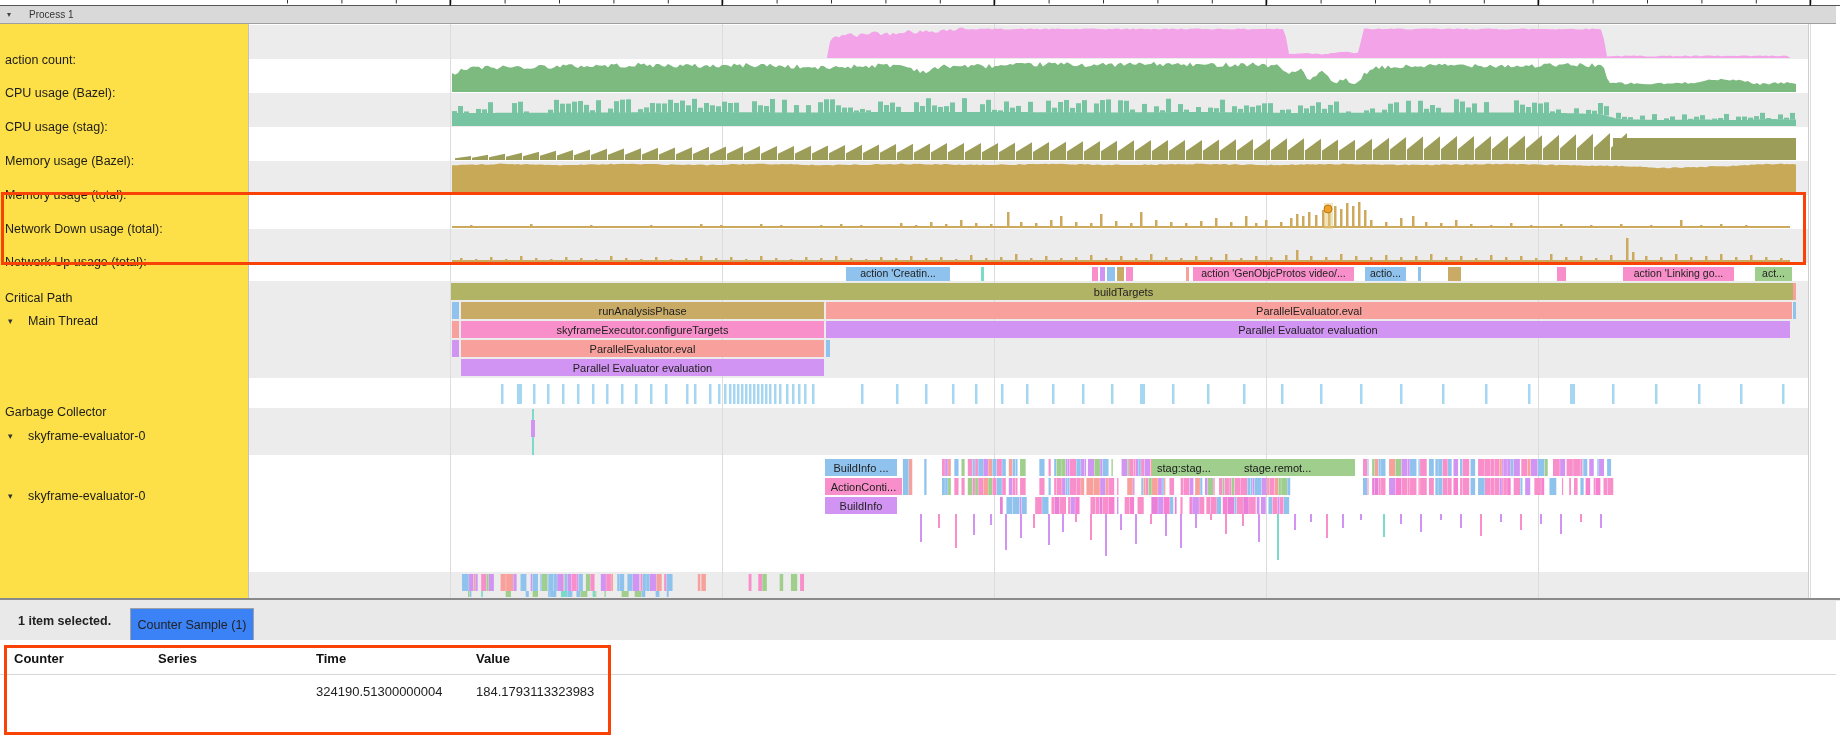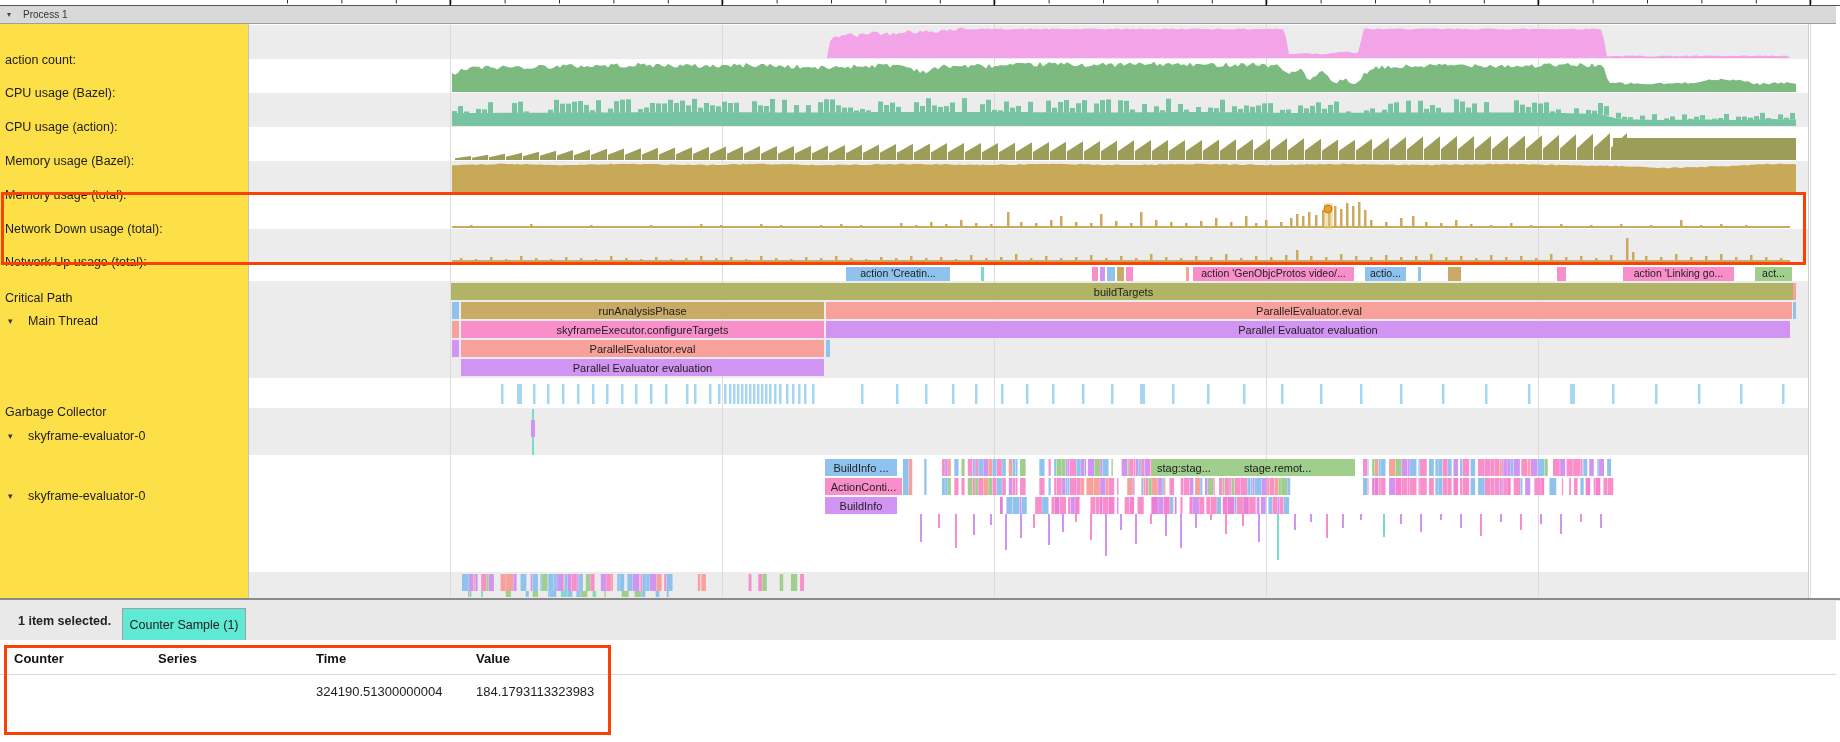--- a/index.html
+++ b/index.html
@@ -1,32 +1,32 @@
 <!DOCTYPE html>
 <html><head>
 <meta charset="utf-8">
 <style>
   html,body{margin:0;padding:0;background:#fff;font-family:"Liberation Sans",sans-serif;}
   .stage{position:relative;width:1840px;height:742px;background:#fff;overflow:hidden;}
   #trackSvg{position:absolute;left:0;top:0;}
   .ruler{position:absolute;left:0;top:0;width:1840px;height:6px;background:#fff;border-bottom:1px solid #555;box-sizing:border-box;}
   .process-bar{position:absolute;left:0;top:6px;width:1836px;height:18px;background:#d9d9d9;border-bottom:1px solid #9e9e9e;box-sizing:border-box;font-size:10px;color:#333;display:flex;align-items:center;}
   .process-bar .arr{margin-left:7px;font-size:8px;color:#444;}
-  .process-bar .plabel{margin-left:12px;}
+  .process-bar .plabel{margin-left:18px;}
   .sidebar{position:absolute;left:0;top:24px;width:249px;height:574px;background:#fde047;border-right:1px solid #c2c2c2;box-sizing:border-box;}
   .trk{position:absolute;left:0;width:100%;height:16px;font-size:12.5px;color:#1c1c1c;white-space:nowrap;}
   .trk .arr{position:absolute;left:8px;top:2px;font-size:9px;color:#333;}
   .trk .lbl{position:absolute;left:5px;}
   .trk.hasarr .lbl{left:28px;}
   .selbox{position:absolute;border:3px solid #f94306;box-sizing:border-box;pointer-events:none;}
   .bottom{position:absolute;left:0;top:598px;width:1840px;height:144px;background:#fff;}
   .bottom .topline{position:absolute;left:0;top:0;width:100%;height:3px;background:#8a8a8a;border-bottom:1px solid #e8e8e8;box-sizing:border-box;}
   .tabbar{position:absolute;left:0;top:3px;width:1836px;height:39px;background:#e9e9e9;}
   .status{position:absolute;left:18px;top:13px;font-size:12.5px;font-weight:bold;color:#222;}
-  .tab{position:absolute;left:122px;top:7px;width:124px;height:34px;background:#5eead4;border:1px solid #a0a0a0;border-bottom:none;box-sizing:border-box;font-size:12.5px;color:#222;text-align:center;line-height:32px;}
+  .tab{position:absolute;left:130px;top:7px;width:124px;height:34px;background:#3b82f6;border:1px solid #a0a0a0;border-bottom:none;box-sizing:border-box;font-size:12.5px;color:#222;text-align:center;line-height:32px;}
   .tablewrap{position:absolute;left:0;top:42px;width:1836px;height:102px;background:#fff;text-align:right;}
   .thead span{position:absolute;top:11px;font-size:13px;font-weight:bold;color:#111;}
   .tsep{position:absolute;left:0;top:34px;width:1836px;height:1px;background:#d8d8d8;}
   .tcell{position:absolute;font-size:13px;color:#222;line-height:24px;}
   .c0{left:14px;} .c1{left:158px;} .c2{left:316px;} .c3{left:476px;}
 </style>
 </head>
 <body>
 
 <div class="stage">
@@ -993,21 +993,21 @@
   </div>
 
   <div class="sidebar" id="sidebar">
       <div class="trk" style="top: 29px;">
         <span class="lbl">action count:</span>
       </div>
       <div class="trk" style="top: 62px;">
         <span class="lbl">CPU usage (Bazel):</span>
       </div>
       <div class="trk" style="top: 96px;">
-        <span class="lbl">CPU usage (action):</span>
+        <span class="lbl">CPU usage (stag):</span>
       </div>
       <div class="trk" style="top: 130px;">
         <span class="lbl">Memory usage (Bazel):</span>
       </div>
       <div class="trk" style="top: 164px;">
         <span class="lbl">Memory usage (total):</span>
       </div>
       <div class="trk" style="top: 198px;">
         <span class="lbl">Network Down usage (total):</span>
       </div>

